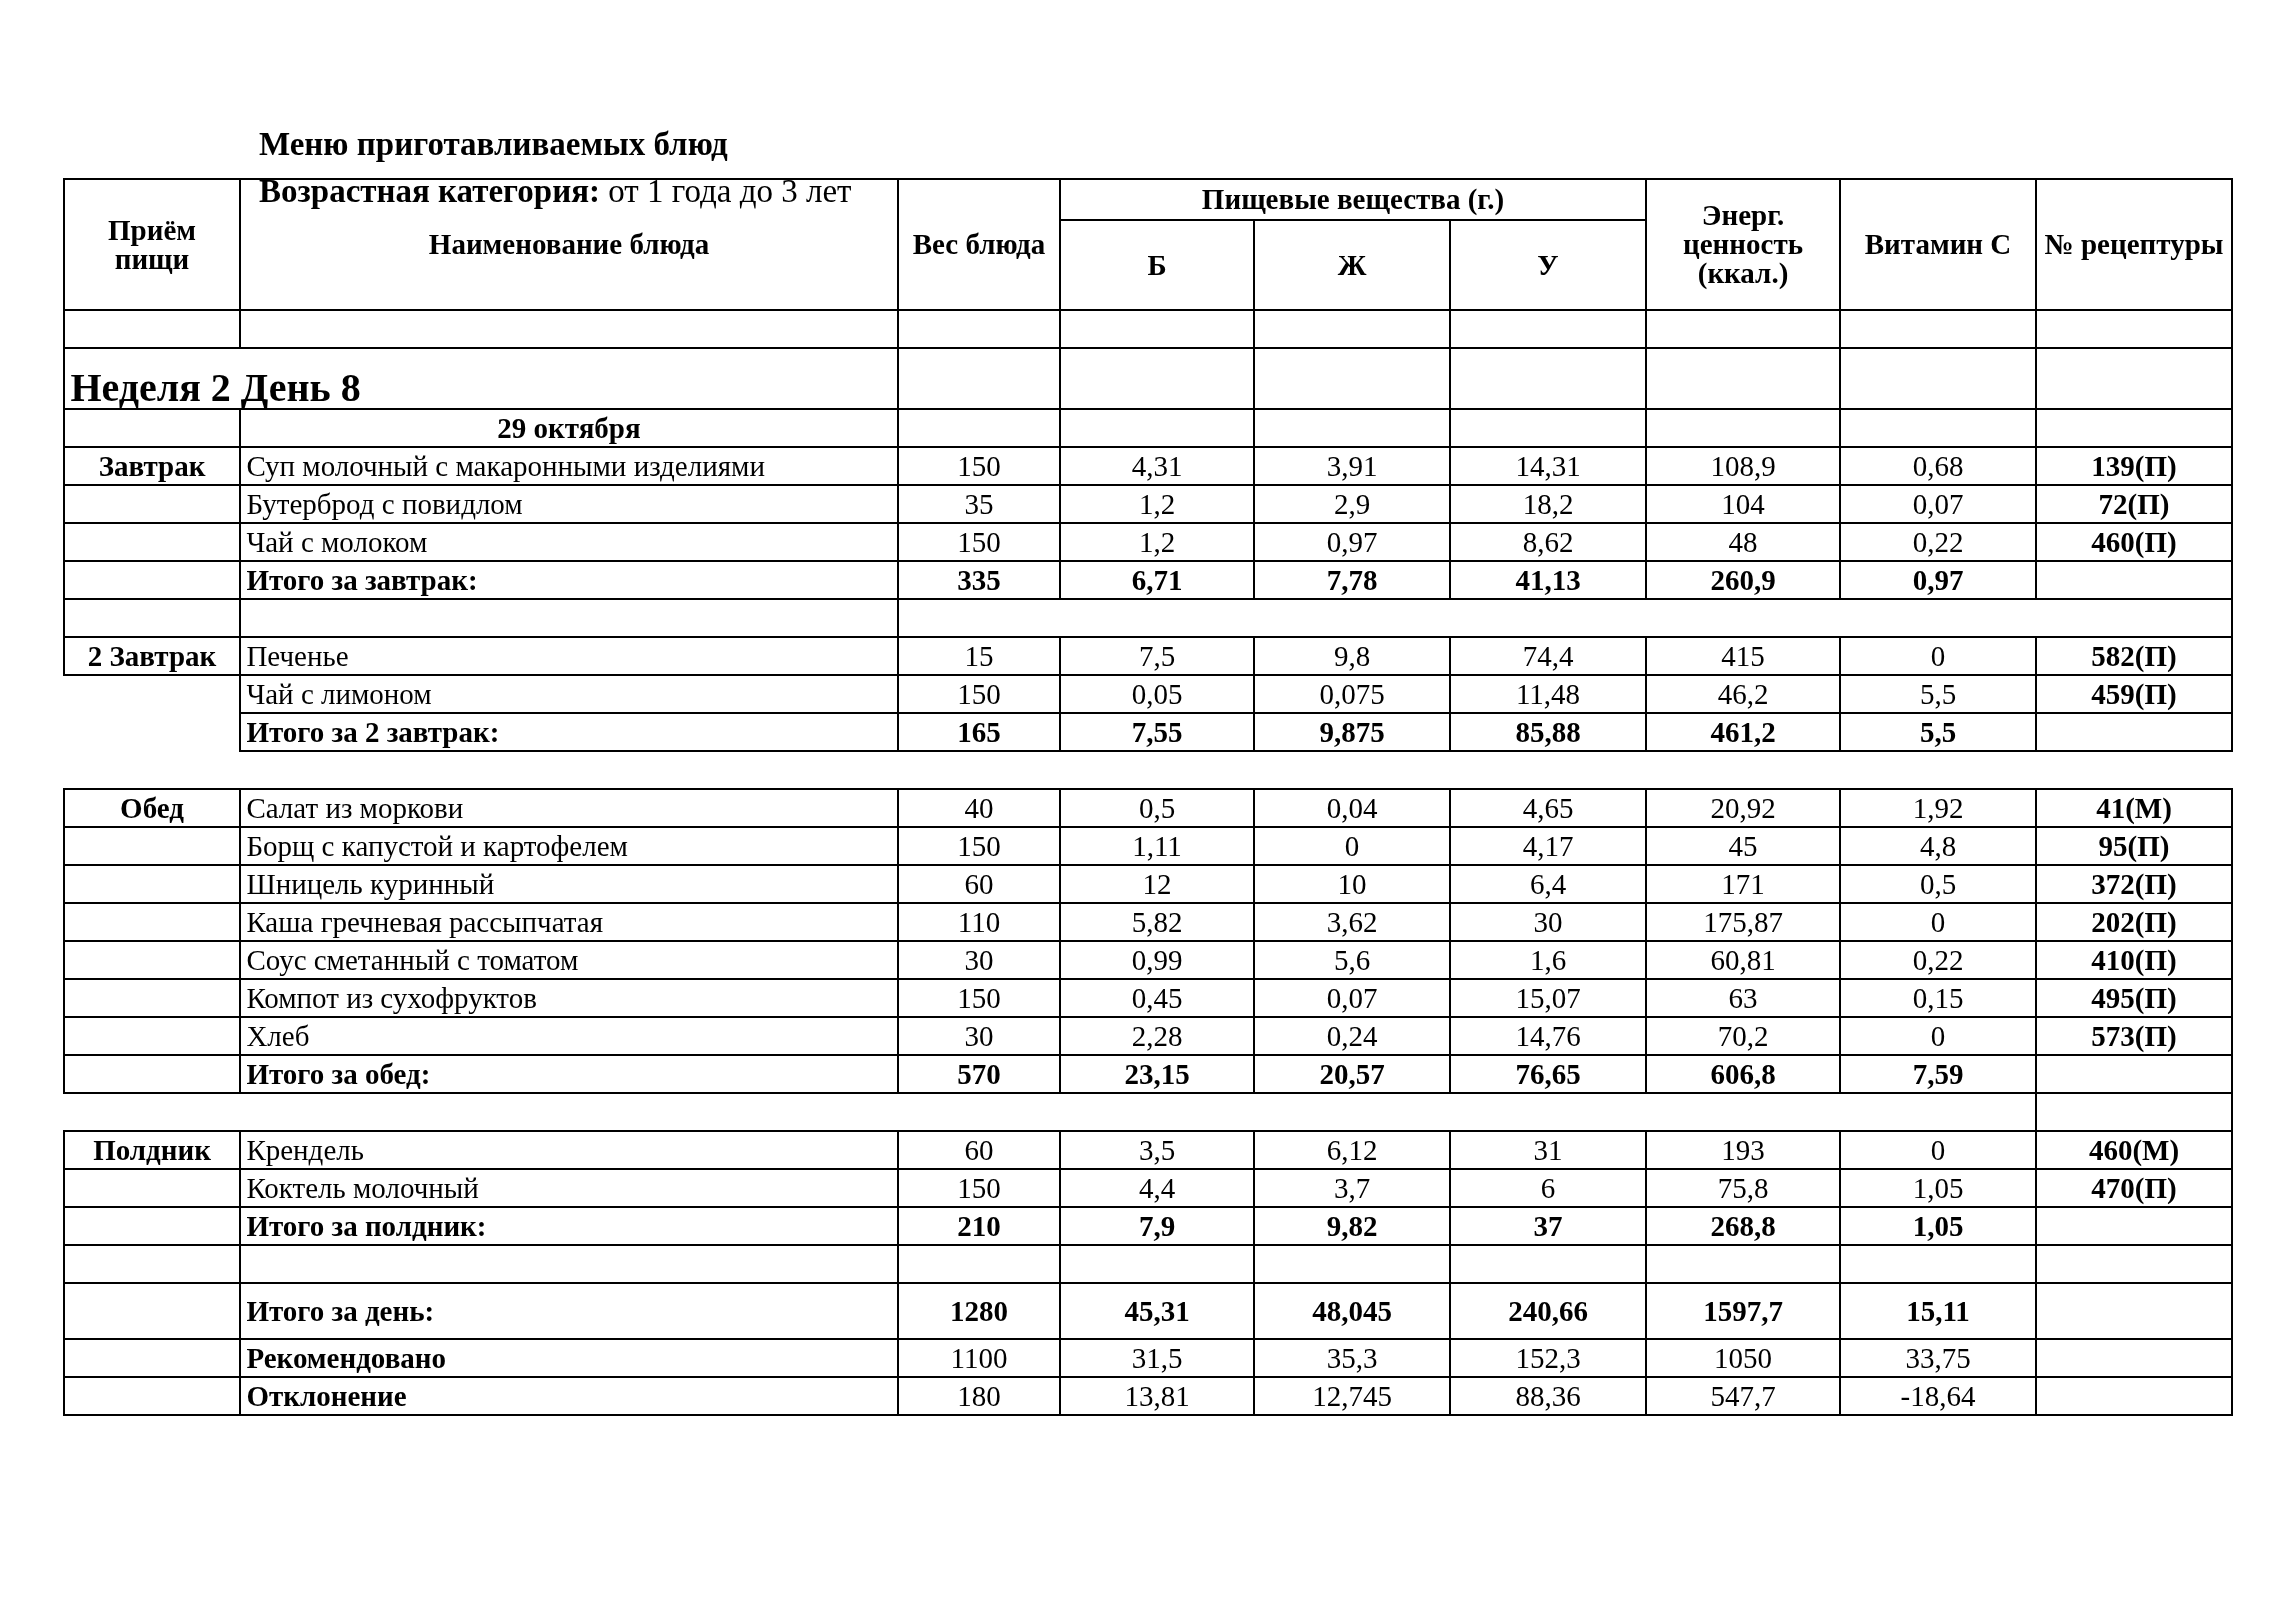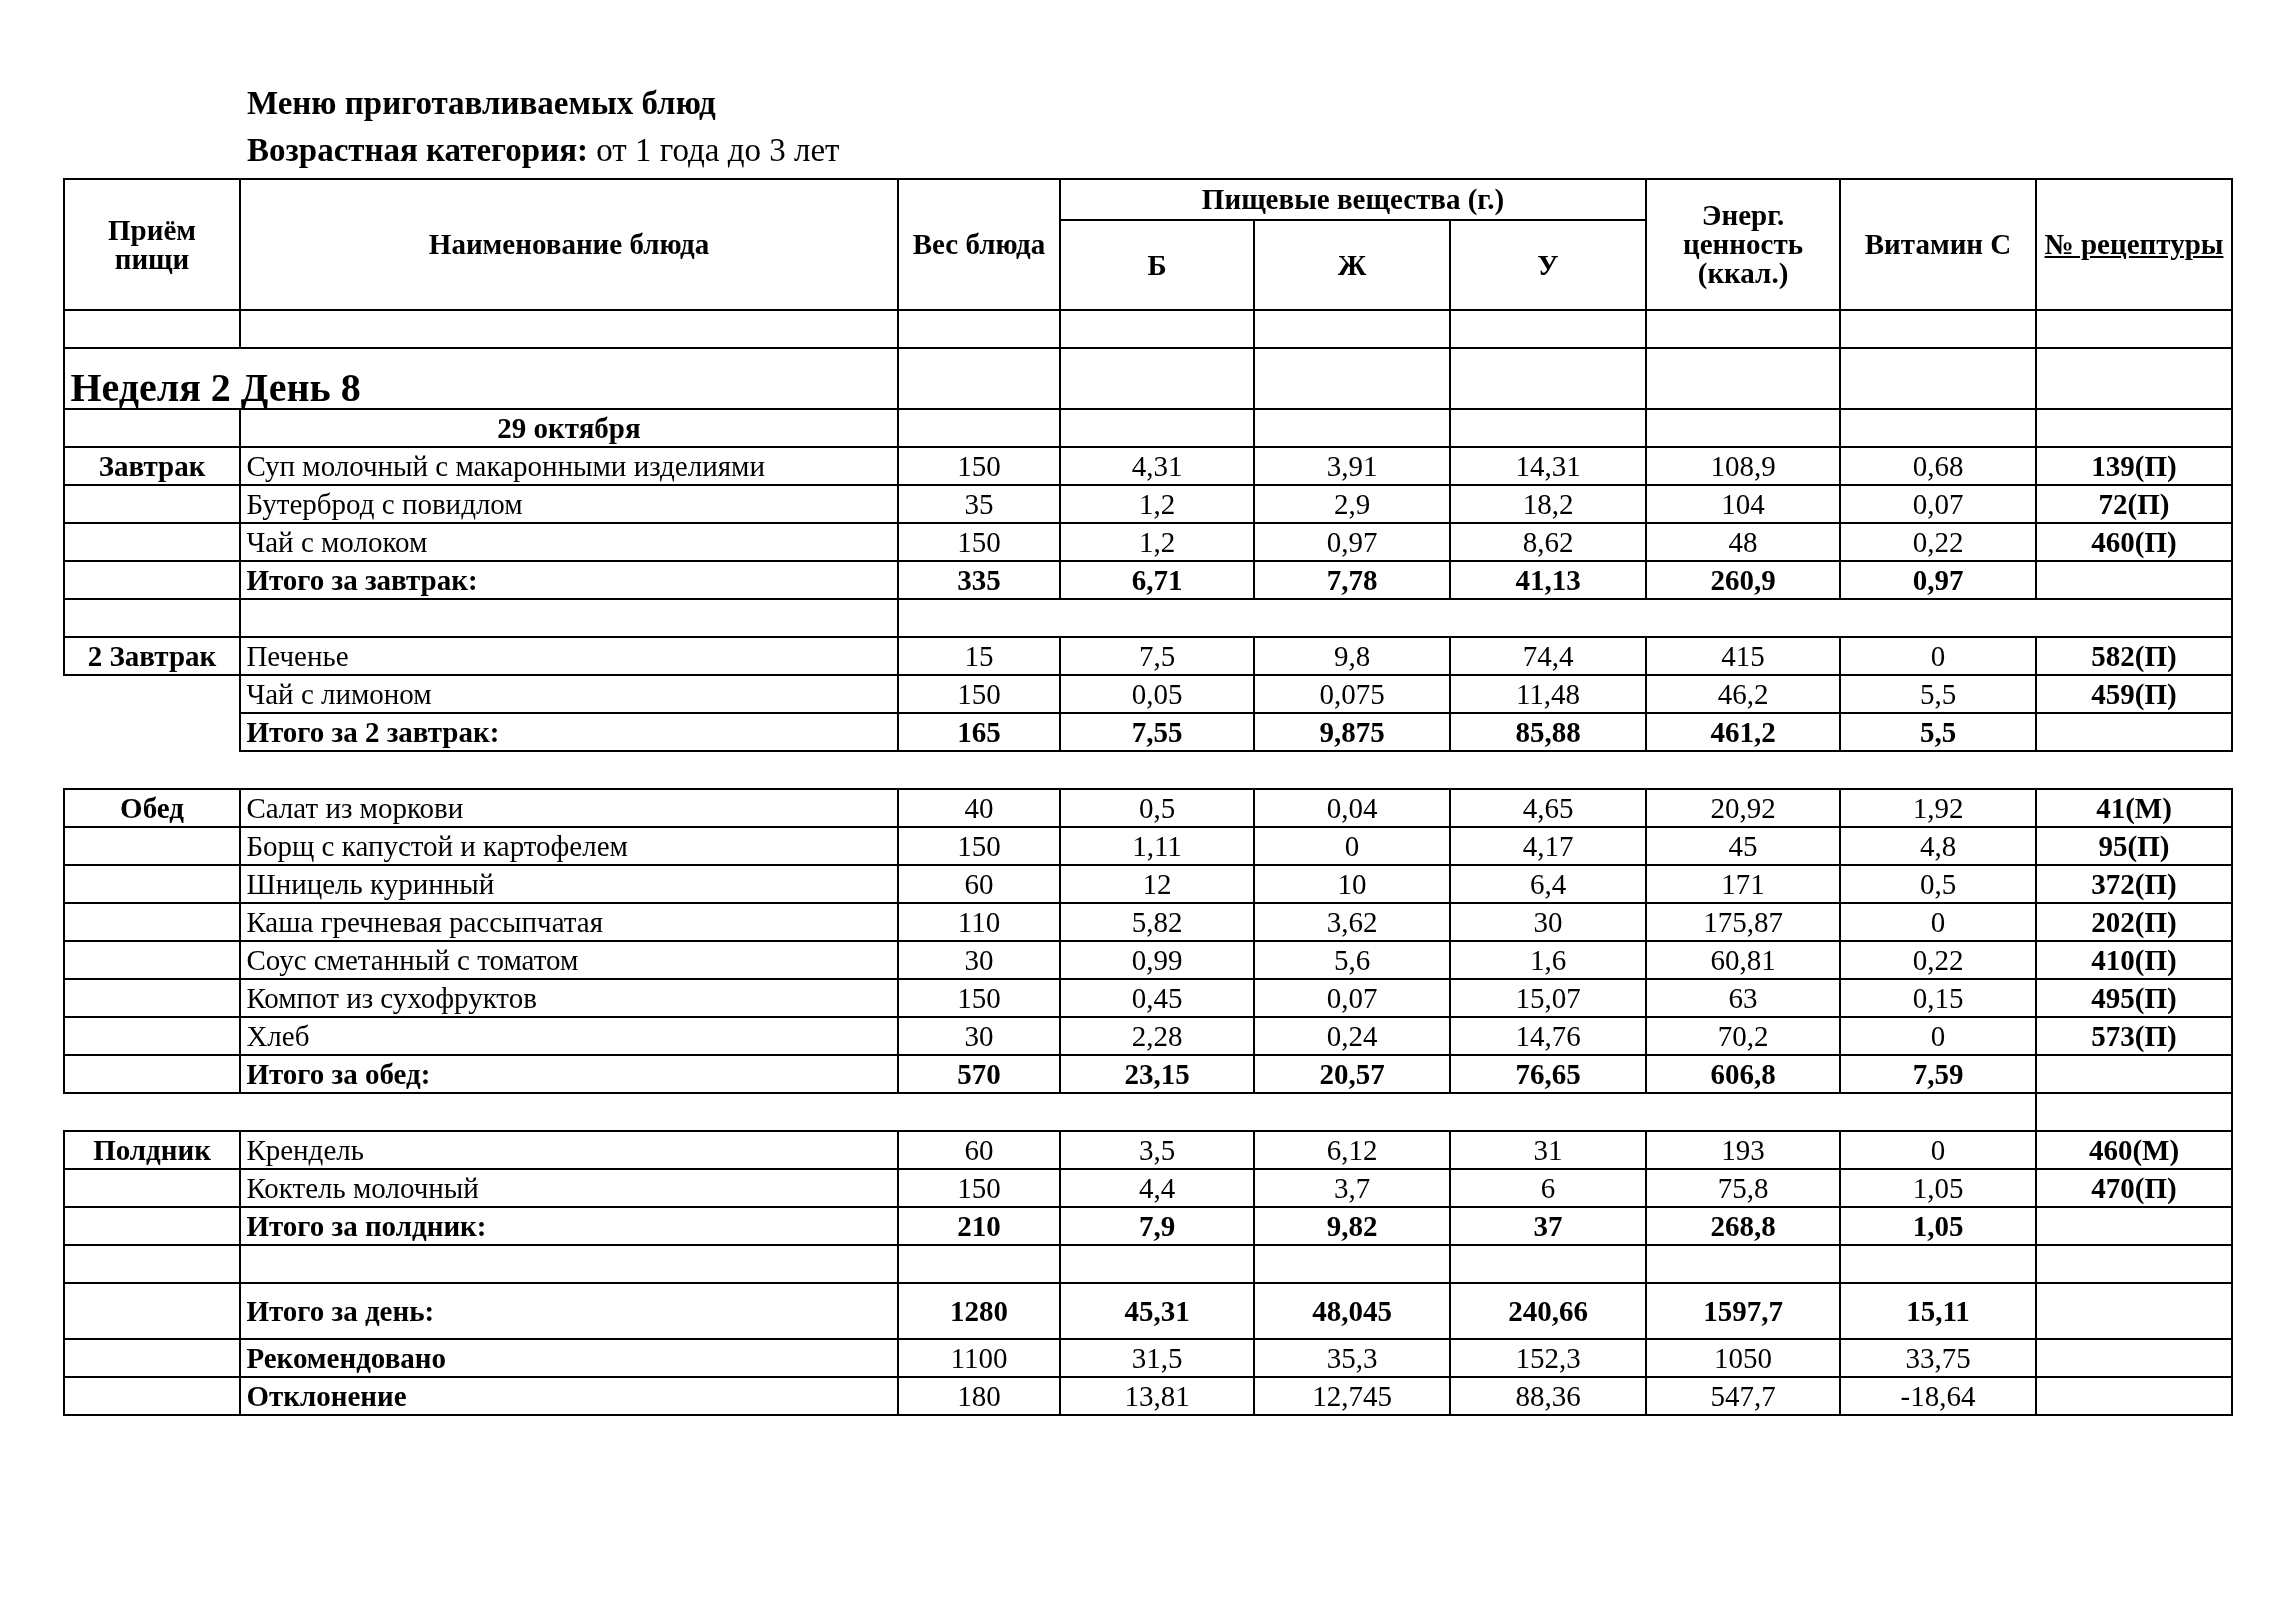--- a/index.html
+++ b/index.html
@@ -1,18 +1,18 @@
 <!DOCTYPE html>
 <html style="font-size:14.3px"><head>
 <meta charset="utf-8">
 <style>
   html, body { margin: 0; padding: 0; background: #ffffff; }
   body { width: 2293px; height: 1621px; position: relative; overflow: hidden;
          font-family: "Liberation Serif", "DejaVu Serif", serif; color: #000; }
-  .title { position: absolute; left: 247px; font-weight: bold; font-size: 33px; line-height: 1; white-space: nowrap; }
+  .title { position: absolute; left: 259px; font-weight: bold; font-size: 33px; line-height: 1; white-space: nowrap; margin-top: 41px; }
   .title .normal { font-weight: normal; }
   #t1 { top: 87px; }
   #t2 { top: 134px; }
 
   table.menu { position: absolute; left: 63px; top: 178px; border-collapse: collapse; table-layout: fixed; width: 2170px; }
   table.menu td { border: 2.7px solid #000; padding: 0 5.4px; font-size: 29px; line-height: 1; overflow: visible; white-space: nowrap; vertical-align: middle; }
   .c-meal { width: 165px; text-align: center; font-weight: bold; font-size: 29px; }
   .c-name { width: 648px; text-align: left; }
   .c-num { text-align: center; }
   .bold { font-weight: bold; }
@@ -53,21 +53,21 @@
       <col style="width:196px">
   </colgroup>
   <tbody id="tbody">
     <tr class="hdr hdr-top">
       <td rowspan="2" style="white-space:normal;"><span>Приём пищи</span></td>
       <td rowspan="2"><span>Наименование блюда</span></td>
       <td rowspan="2" class="vmid"><span>Вес блюда</span></td>
       <td colspan="3" class="vmid"><span>Пищевые вещества (г.)</span></td>
       <td rowspan="2" style="white-space:normal;"><span>Энерг. ценность (ккал.)</span></td>
       <td rowspan="2"><span>Витамин С</span></td>
-      <td rowspan="2" style="white-space:normal;text-decoration:underline;"><span>№ рецептуры</span></td>
+      <td rowspan="2" style="white-space:normal;"><span>№ рецептуры</span></td>
     </tr>
     <tr class="hdr hdr-bot">
       <td>Б</td>
       <td>Ж</td>
       <td>У</td>
     </tr>
     <tr class="blank">
       <td></td>
         <td></td>
         <td></td>

